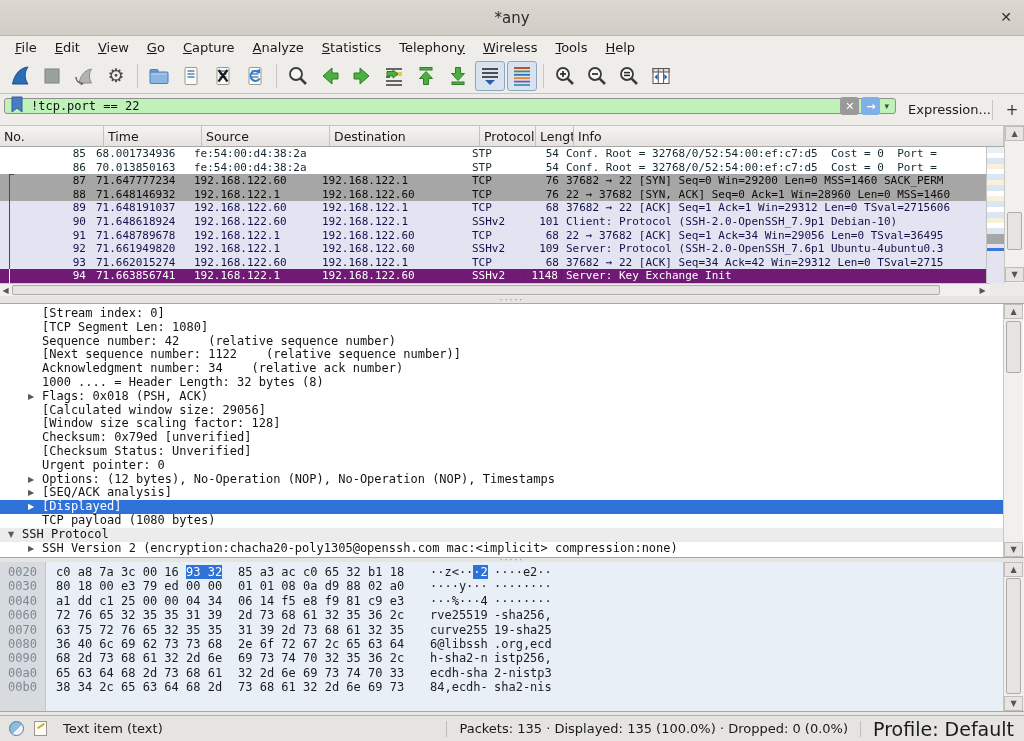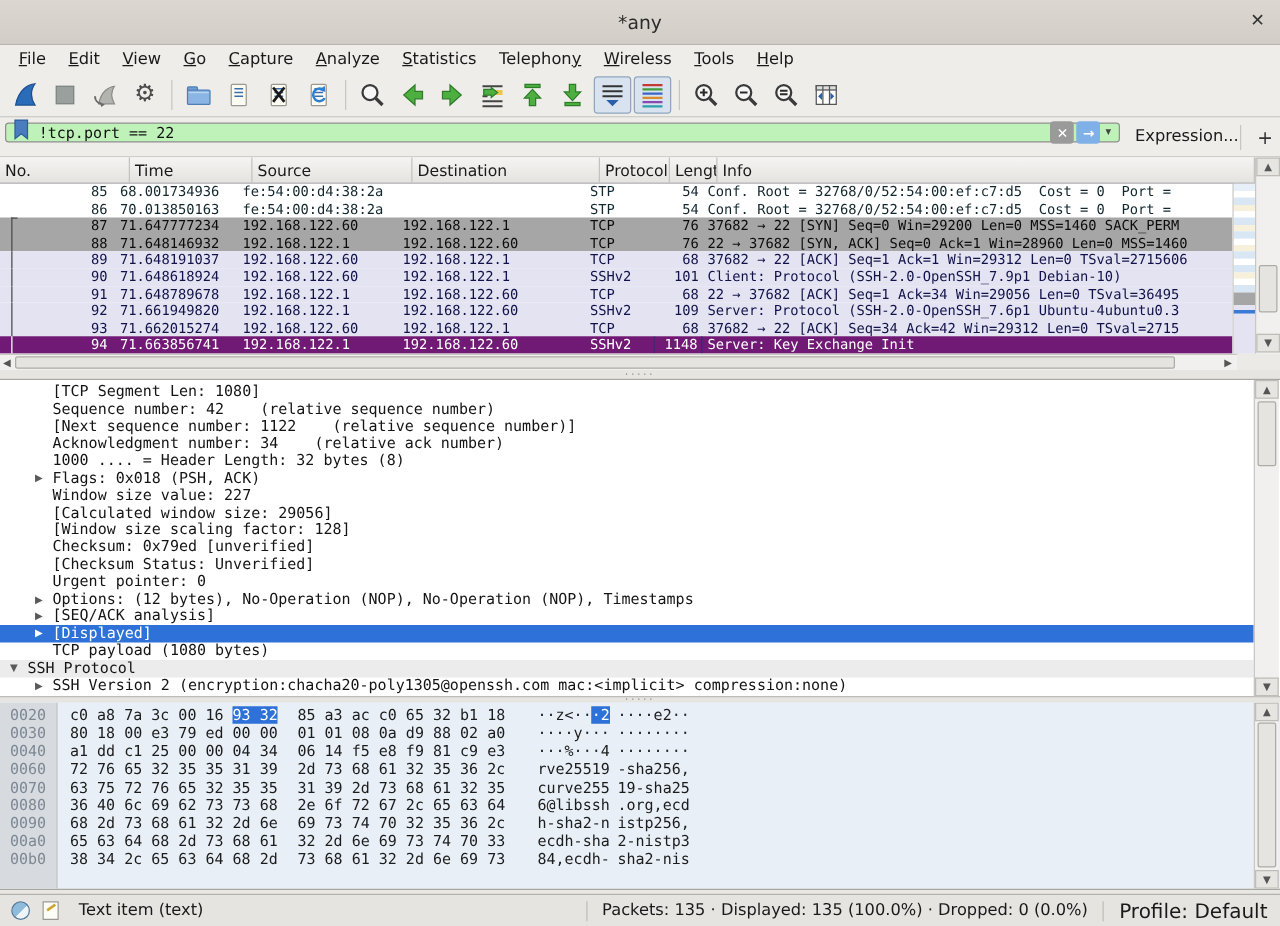--- a/index.html
+++ b/index.html
@@ -118,21 +118,21 @@
     border-top:1px solid #b5b2ad; display:flex; align-items:center; }
   .sb-expert { width:15px; height:15px; border-radius:50%; margin-left:9px;
     background:linear-gradient(135deg,#8fbcdc 0 55%,#eef5fa 55%); border:1px solid #557a99; }
   .sb-note { width:13px; height:15px; background:#fdfdf8; border:1px solid #9a9890; margin-left:10px; position:relative; }
   .sb-note::after { content:""; position:absolute; left:2px; top:3px; width:8px; height:2px;
     background:#cda62c; transform:rotate(-35deg); }
   .sb-context { margin-left:16px; font-size:13px; }
   .sb-right { margin-left:auto; display:flex; align-items:center; }
   .sb-stats { font-size:13px; }
   .sb-sep { width:1px; height:16px; background:#c0bdb8; margin:0 12px; }
-  .sb-profile { font-size:16px; margin-right:10px; }
+  .sb-profile { font-size:19px; margin-right:10px; }
 </style>
 </head>
 <body>
 
 <div class="window">
 
   <div class="titlebar">
     <span class="title">*any</span>
     <span class="close">✕</span>
   </div>
@@ -429,27 +429,27 @@
     <div class="harrow" style="left:0;">◀</div>
     <div class="hthumb"></div>
     <div class="harrow" style="left:977px;">▶</div>
   </div>
   <div class="hcorner"></div>
 
   <div class="splitter" style="top:296px; height:7px;">·····</div>
 
   <div class="detail">
     <div class="dlines" id="dlines">
+        <div class="dline"><span class="dtext" style="left: 42px;">[Stream index: 0]</span></div>
         <div class="dline"><span class="dtext" style="left: 42px;">[TCP Segment Len: 1080]</span></div>
         <div class="dline"><span class="dtext" style="left: 42px;">Sequence number: 42    (relative sequence number)</span></div>
         <div class="dline"><span class="dtext" style="left: 42px;">[Next sequence number: 1122    (relative sequence number)]</span></div>
         <div class="dline"><span class="dtext" style="left: 42px;">Acknowledgment number: 34    (relative ack number)</span></div>
         <div class="dline"><span class="dtext" style="left: 42px;">1000 .... = Header Length: 32 bytes (8)</span></div>
         <div class="dline"><span class="darrow" style="left: 28px;">▶</span><span class="dtext" style="left: 42px;">Flags: 0x018 (PSH, ACK)</span></div>
-        <div class="dline"><span class="dtext" style="left: 42px;">Window size value: 227</span></div>
         <div class="dline"><span class="dtext" style="left: 42px;">[Calculated window size: 29056]</span></div>
         <div class="dline"><span class="dtext" style="left: 42px;">[Window size scaling factor: 128]</span></div>
         <div class="dline"><span class="dtext" style="left: 42px;">Checksum: 0x79ed [unverified]</span></div>
         <div class="dline"><span class="dtext" style="left: 42px;">[Checksum Status: Unverified]</span></div>
         <div class="dline"><span class="dtext" style="left: 42px;">Urgent pointer: 0</span></div>
         <div class="dline"><span class="darrow" style="left: 28px;">▶</span><span class="dtext" style="left: 42px;">Options: (12 bytes), No-Operation (NOP), No-Operation (NOP), Timestamps</span></div>
         <div class="dline"><span class="darrow" style="left: 28px;">▶</span><span class="dtext" style="left: 42px;">[SEQ/ACK analysis]</span></div>
         <div class="dline sel"><span class="darrow" style="left: 28px;">▶</span><span class="dtext" style="left: 42px;">[Displayed]</span></div>
         <div class="dline"><span class="dtext" style="left: 42px;">TCP payload (1080 bytes)</span></div>
         <div class="dline shaded"><span class="darrow" style="left: 8px;">▼</span><span class="dtext" style="left: 22px;">SSH Protocol</span></div>

